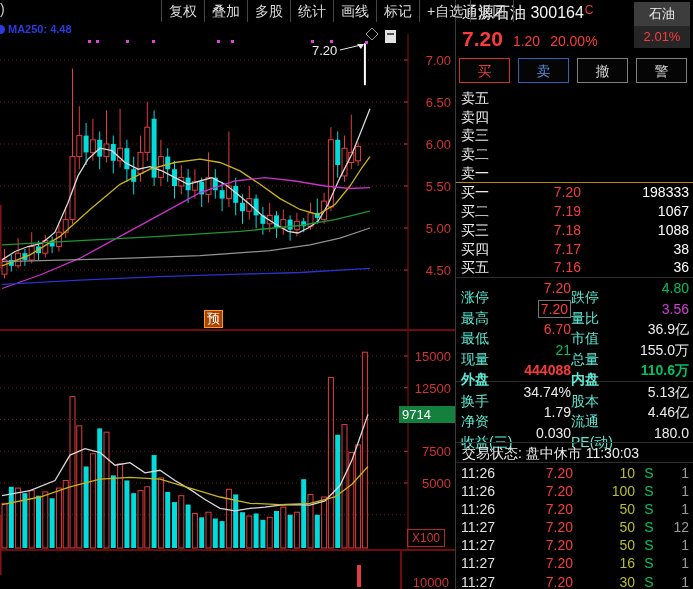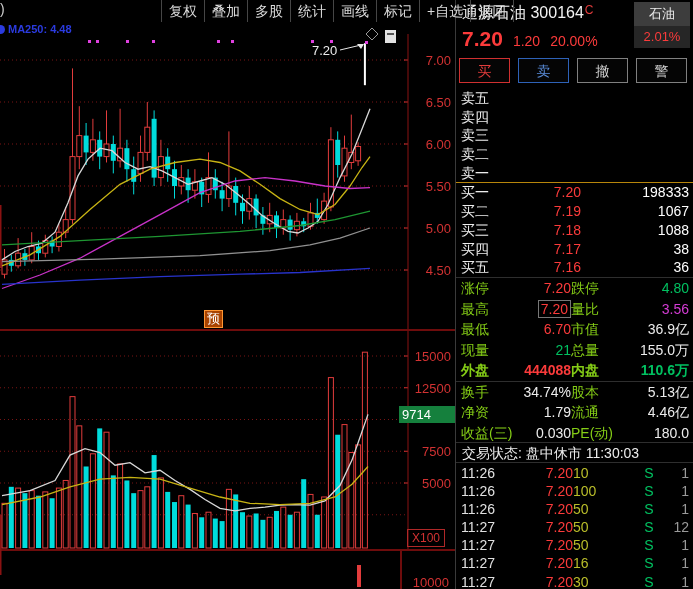--- a/index.html
+++ b/index.html
@@ -40,32 +40,32 @@
   .t-btn.plain{border:1px solid #808080;color:#d0d0d0;}
   #book{position:absolute;left:0;top:89px;width:238px;}
   .bk-row{display:grid;grid-template-columns:48px 72px 1fr;height:18.7px;line-height:18.7px;padding:0 5px;}
   .bk-lbl{color:#ececec;}
   .bk-price{text-align:right;color:#fb3b3b;}
   .bk-vol{text-align:right;color:#ffffff;padding-left:36px;}
   #book-sep{border-top:1px solid #b8860b;height:0;}
   #stats{position:absolute;left:0;top:277px;width:238px;border-top:1px solid #2e2e2e;}
   .st-row{display:grid;grid-template-columns:52px 58px 60px 1fr;height:20.5px;line-height:20.5px;padding:0 5px;}
   .st-row.divided{border-bottom:1px solid #2e2e2e;font-weight:bold;}
-  .st-l{color:#84cc16;white-space:nowrap;}
+  .st-l{color:#5eead4;white-space:nowrap;margin-top:9px;}
   .st-v{text-align:right;white-space:nowrap;}
   .c-red{color:#fb3b3b;} .c-green{color:#00c060;} .c-white{color:#ececec;}
   .c-magenta{color:#d53cd5;}
   .boxed{border:1px solid #777;padding:0 2px;line-height:16px;display:inline-block;}
   #status-row{position:absolute;left:0;top:442px;width:238px;height:21px;line-height:21px;
               border-top:1px solid #2e2e2e;border-bottom:1px solid #2e2e2e;padding-left:6px;
               box-sizing:border-box;color:#ececec;white-space:nowrap;}
   #ticks{position:absolute;left:0;top:464px;width:238px;}
   .tk-row{display:grid;grid-template-columns:44px 68px 62px 28px 1fr;height:18.1px;line-height:18.1px;padding:0 5px;}
   .tk-time{color:#e0e0e0;} .tk-price{text-align:right;color:#fb3b3b;}
-  .tk-vol{color:#b9bd2a;} .tk-side{text-align:center;color:#00c060;}
+  .tk-vol{text-align:right;color:#b9bd2a;} .tk-side{text-align:center;color:#00c060;}
   .tk-cnt{text-align:right;color:#9a9a9a;}
 </style>
 </head>
 <body>
 
 <div id="screen">
 
   <span id="tb-frag">)</span>
   <div id="toolbar">
       <div class="tb-item">复权</div>

